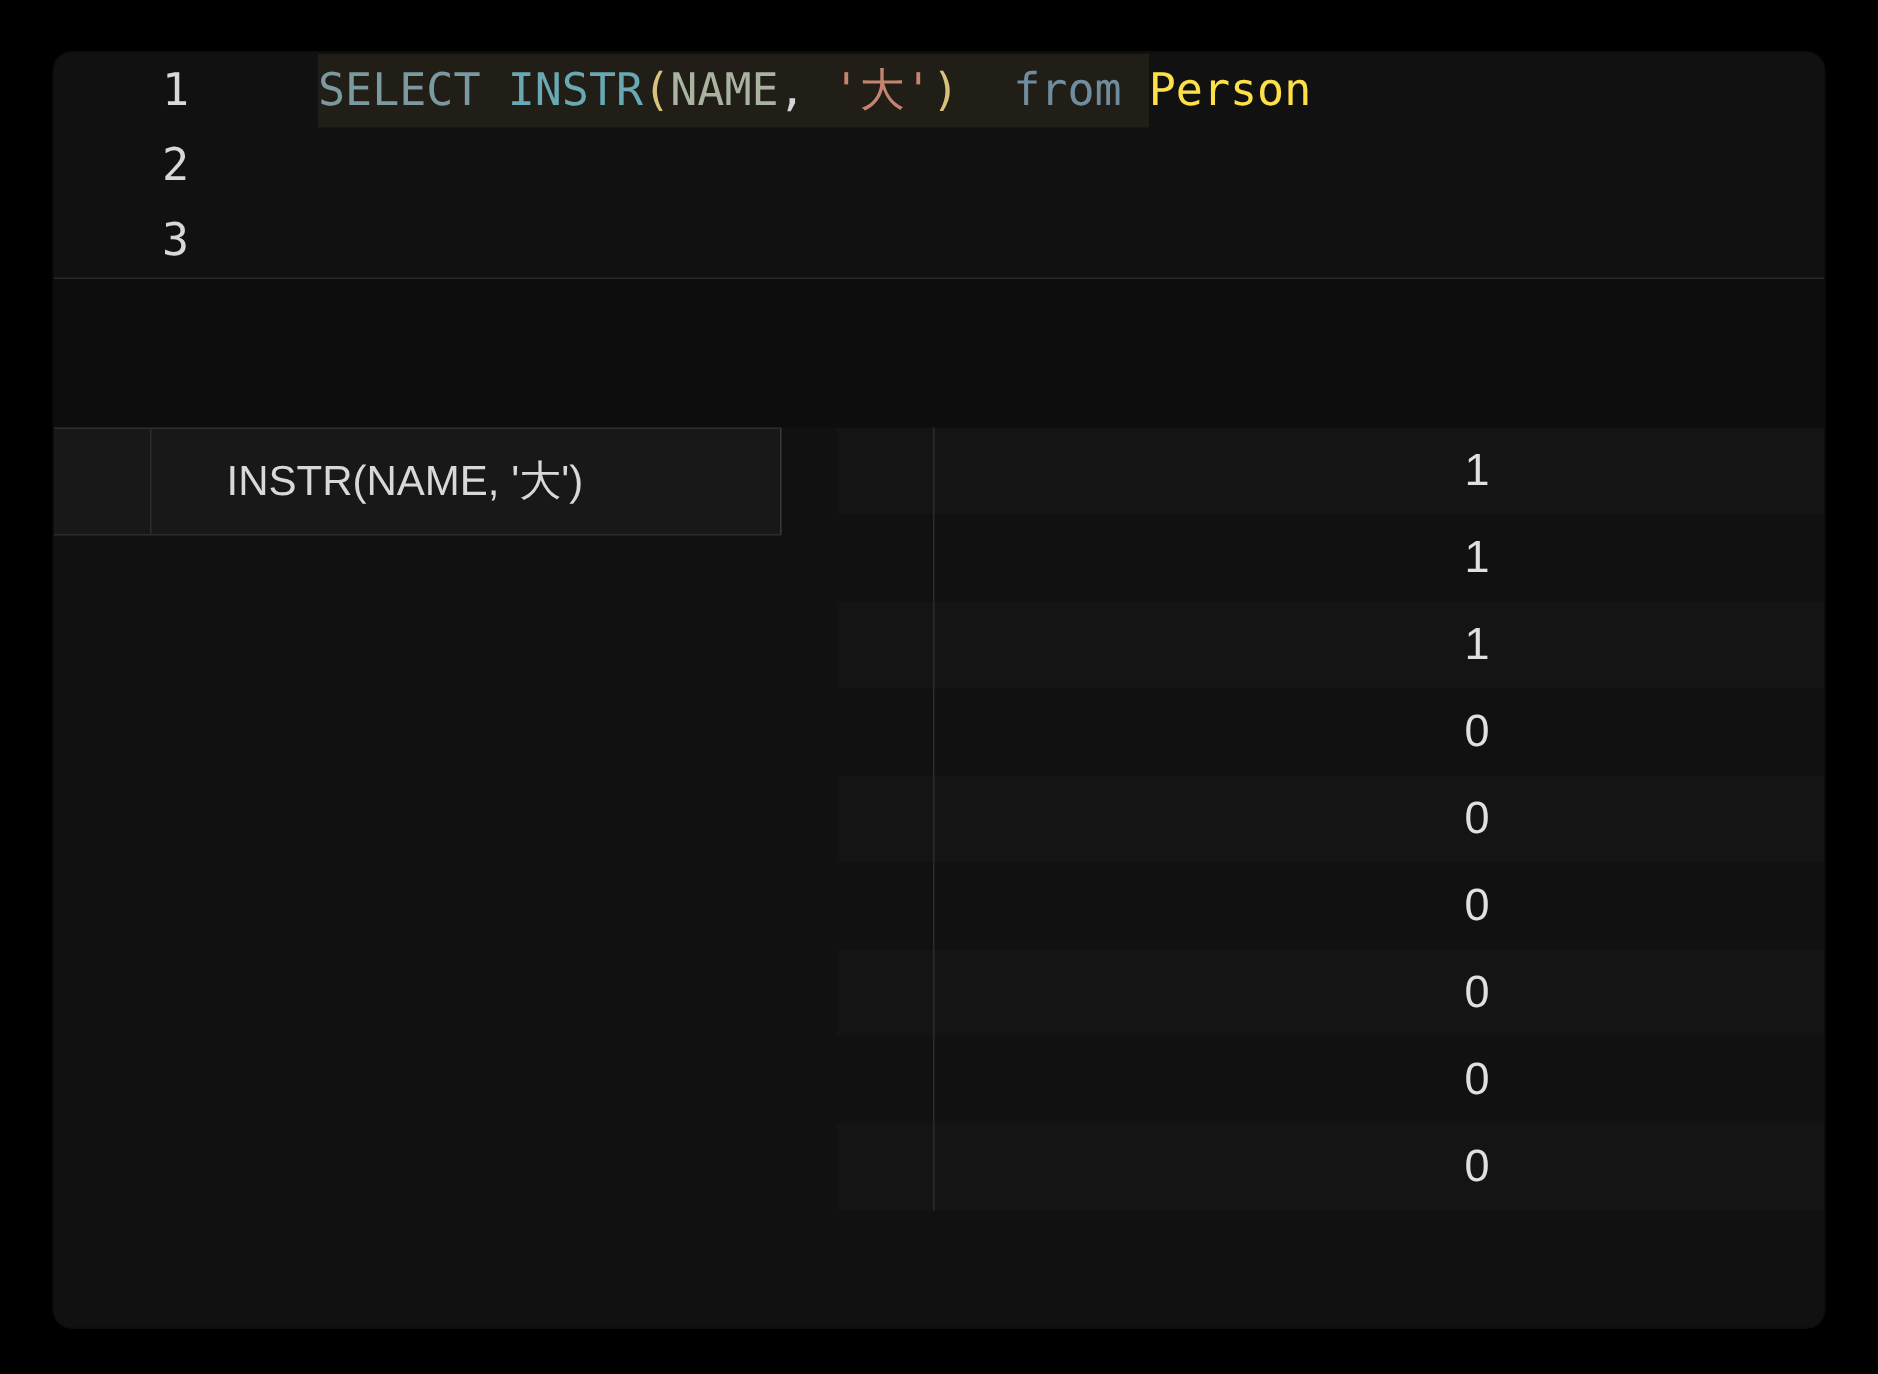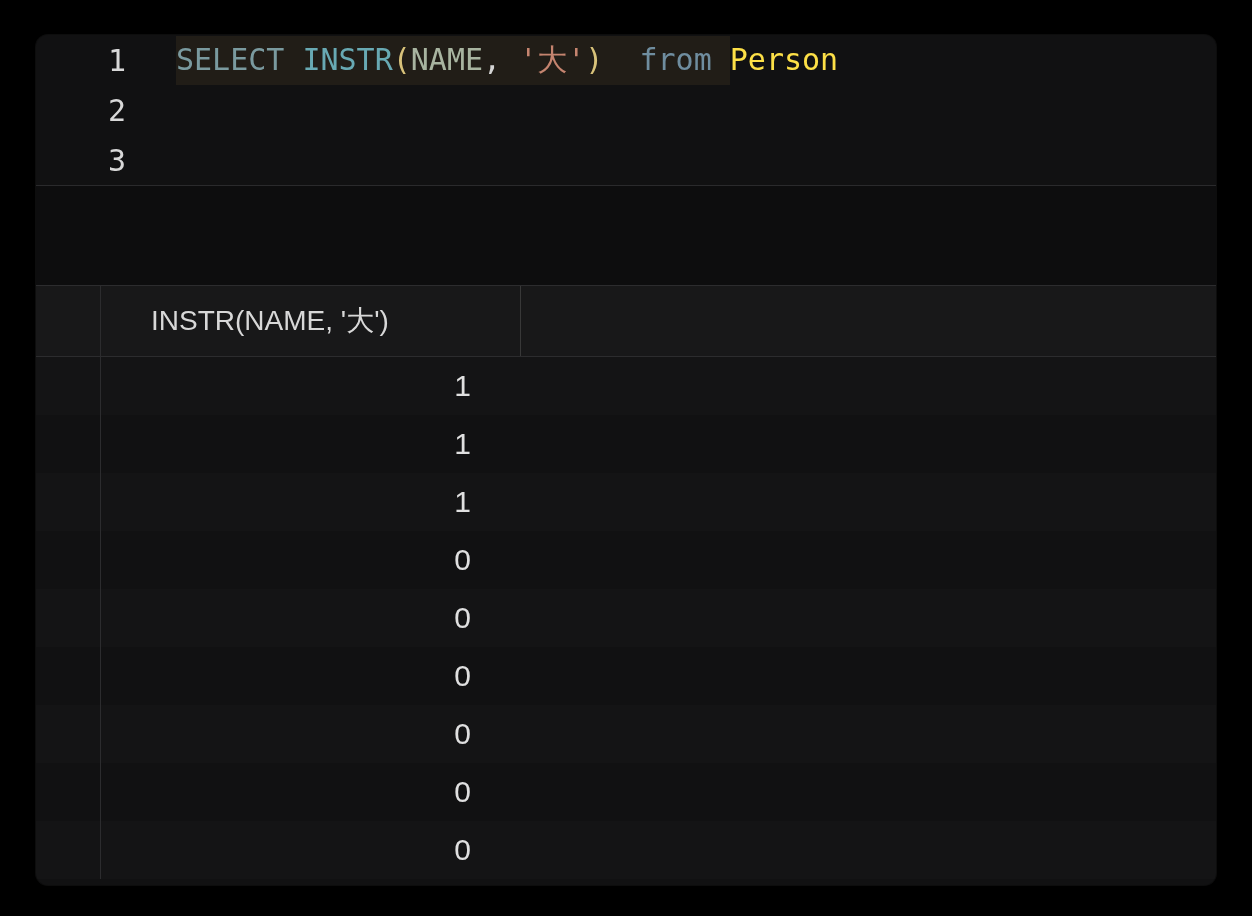--- a/index.html
+++ b/index.html
@@ -52,39 +52,41 @@
     .code-content {
       flex: 1;
       font-size: 30px;
       white-space: pre;
       color: #d4d4d4;
     }
     .highlighted-line {
       background: rgba(255, 200, 100, 0.07);
       display: inline-block;
       padding: 4px 0;
+      margin-left: 36px;
     }
     .kw-select { color: #7a9a9f; }
     .kw-func { color: #68a9b3; }
     .kw-paren { color: #d8c27a; }
     .kw-ident { color: #a8b4a0; }
     .kw-comma { color: #d4d4d4; }
     .kw-string { color: #c5846f; }
     .kw-from { color: #6f8d9f; }
     .kw-table { color: #fde047; }
     .spacer-bar {
       height: 100px;
       background: #0d0d0e;
       border-top: 1px solid #2a2a2c;
     }
     .results-area {
       flex: 1;
       background: #111112;
       display: flex;
-      flex-direction: column;
+      flex-direction: row;
+      gap: 37px;
     }
     .results-header {
       display: flex;
       height: 72px;
       background: #181819;
       border-bottom: 1px solid #2c2c2e;
       border-top: 1px solid #2c2c2e;
     }
     .row-num-header {
       width: 65px;

